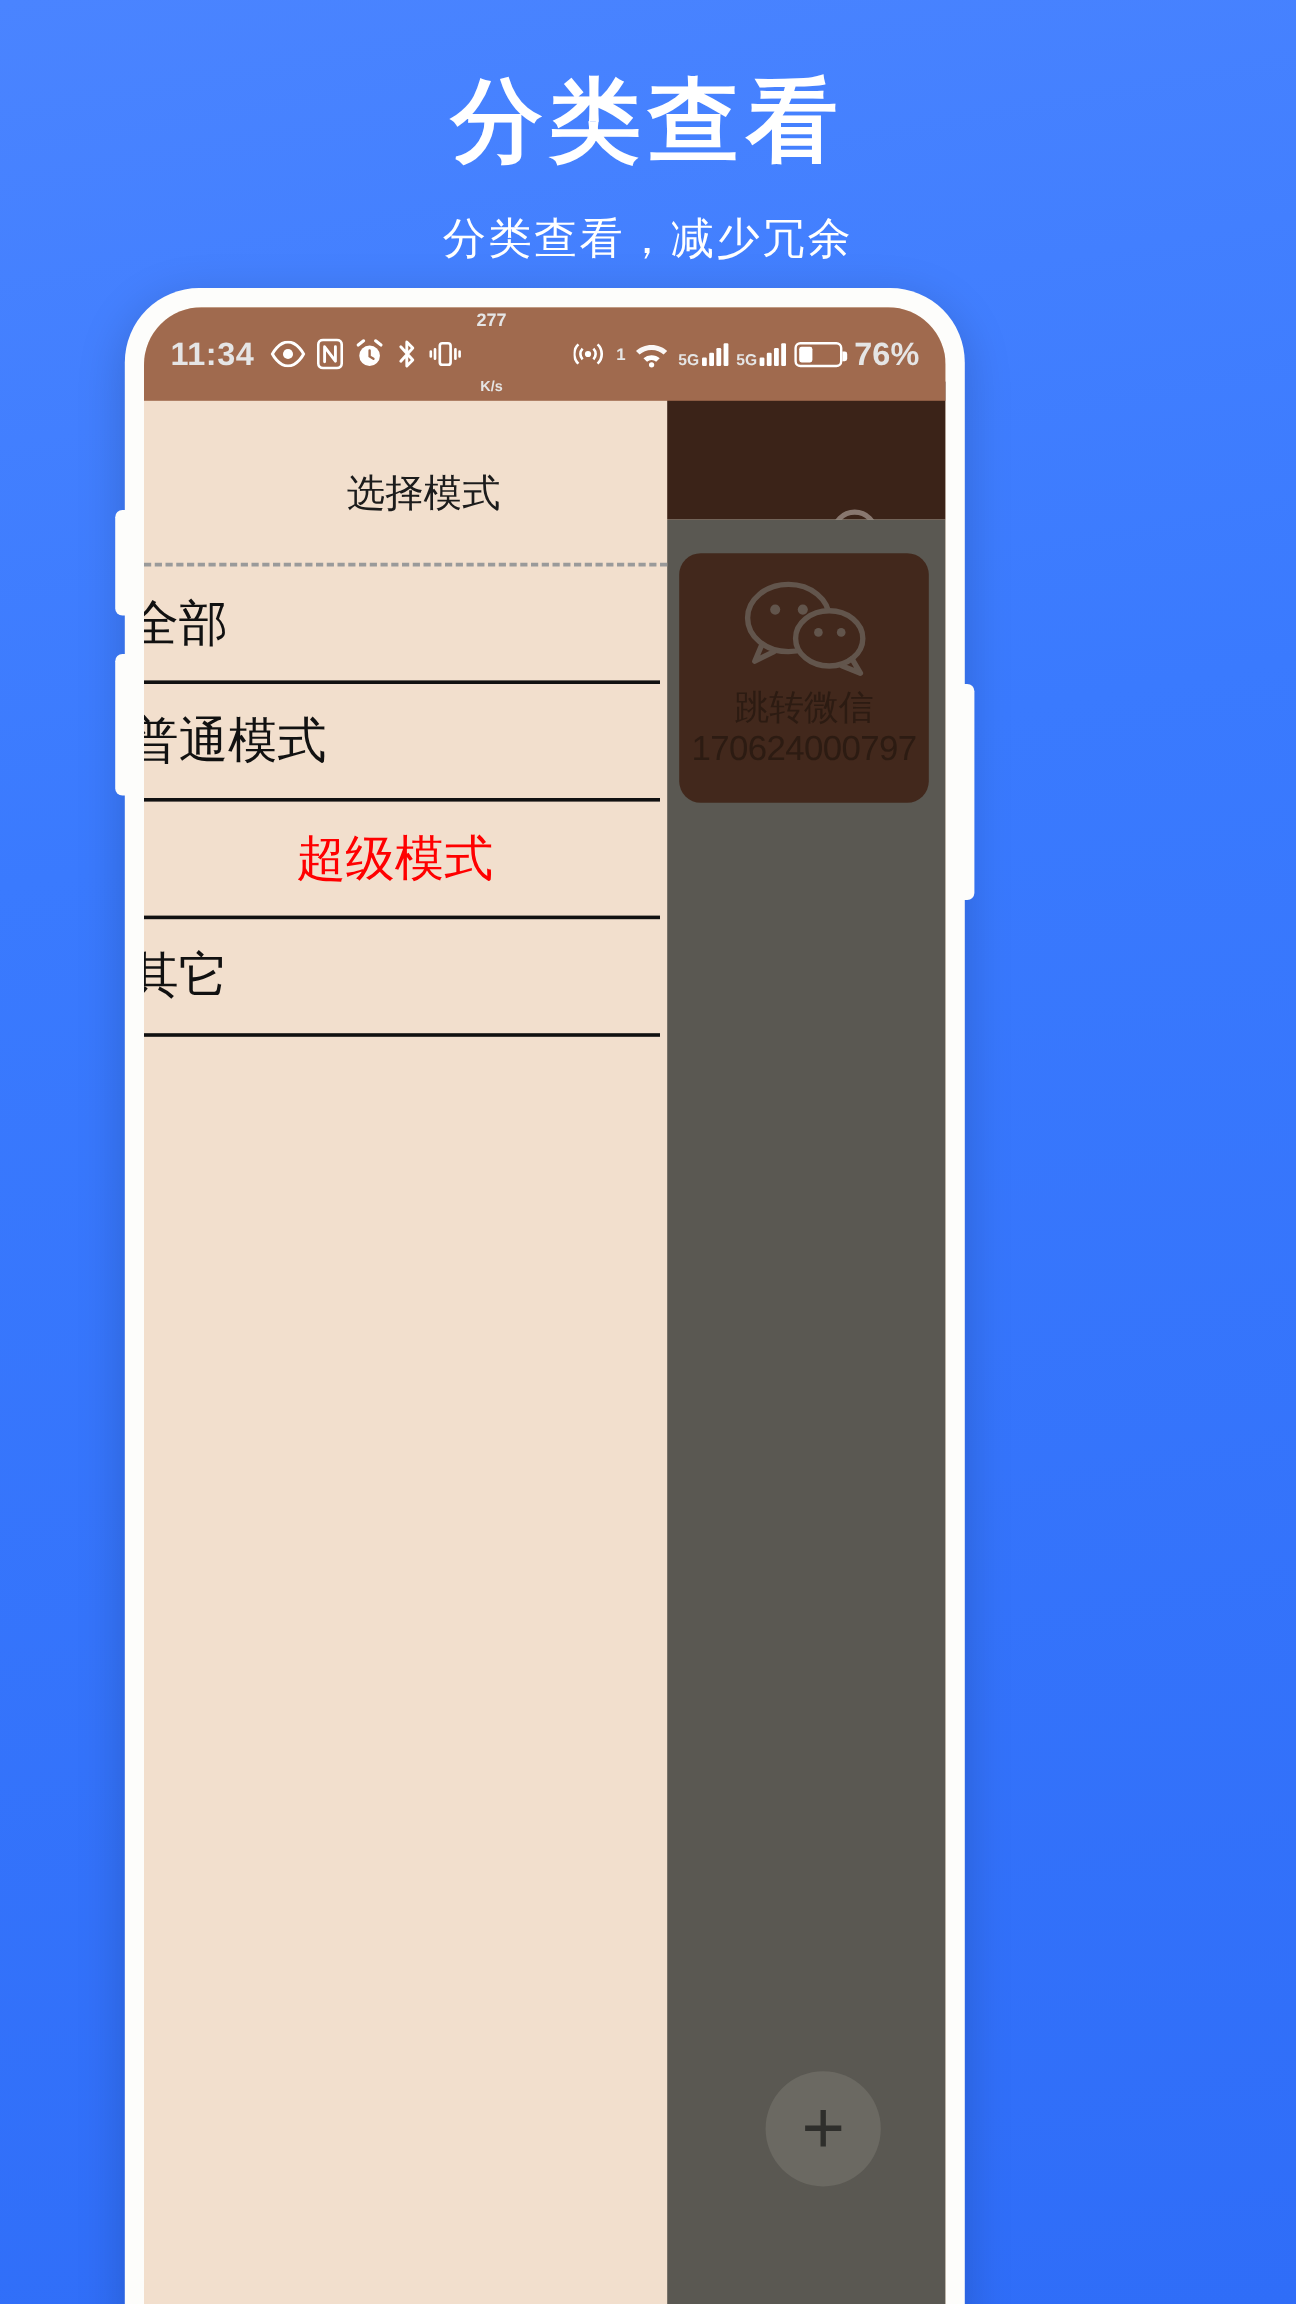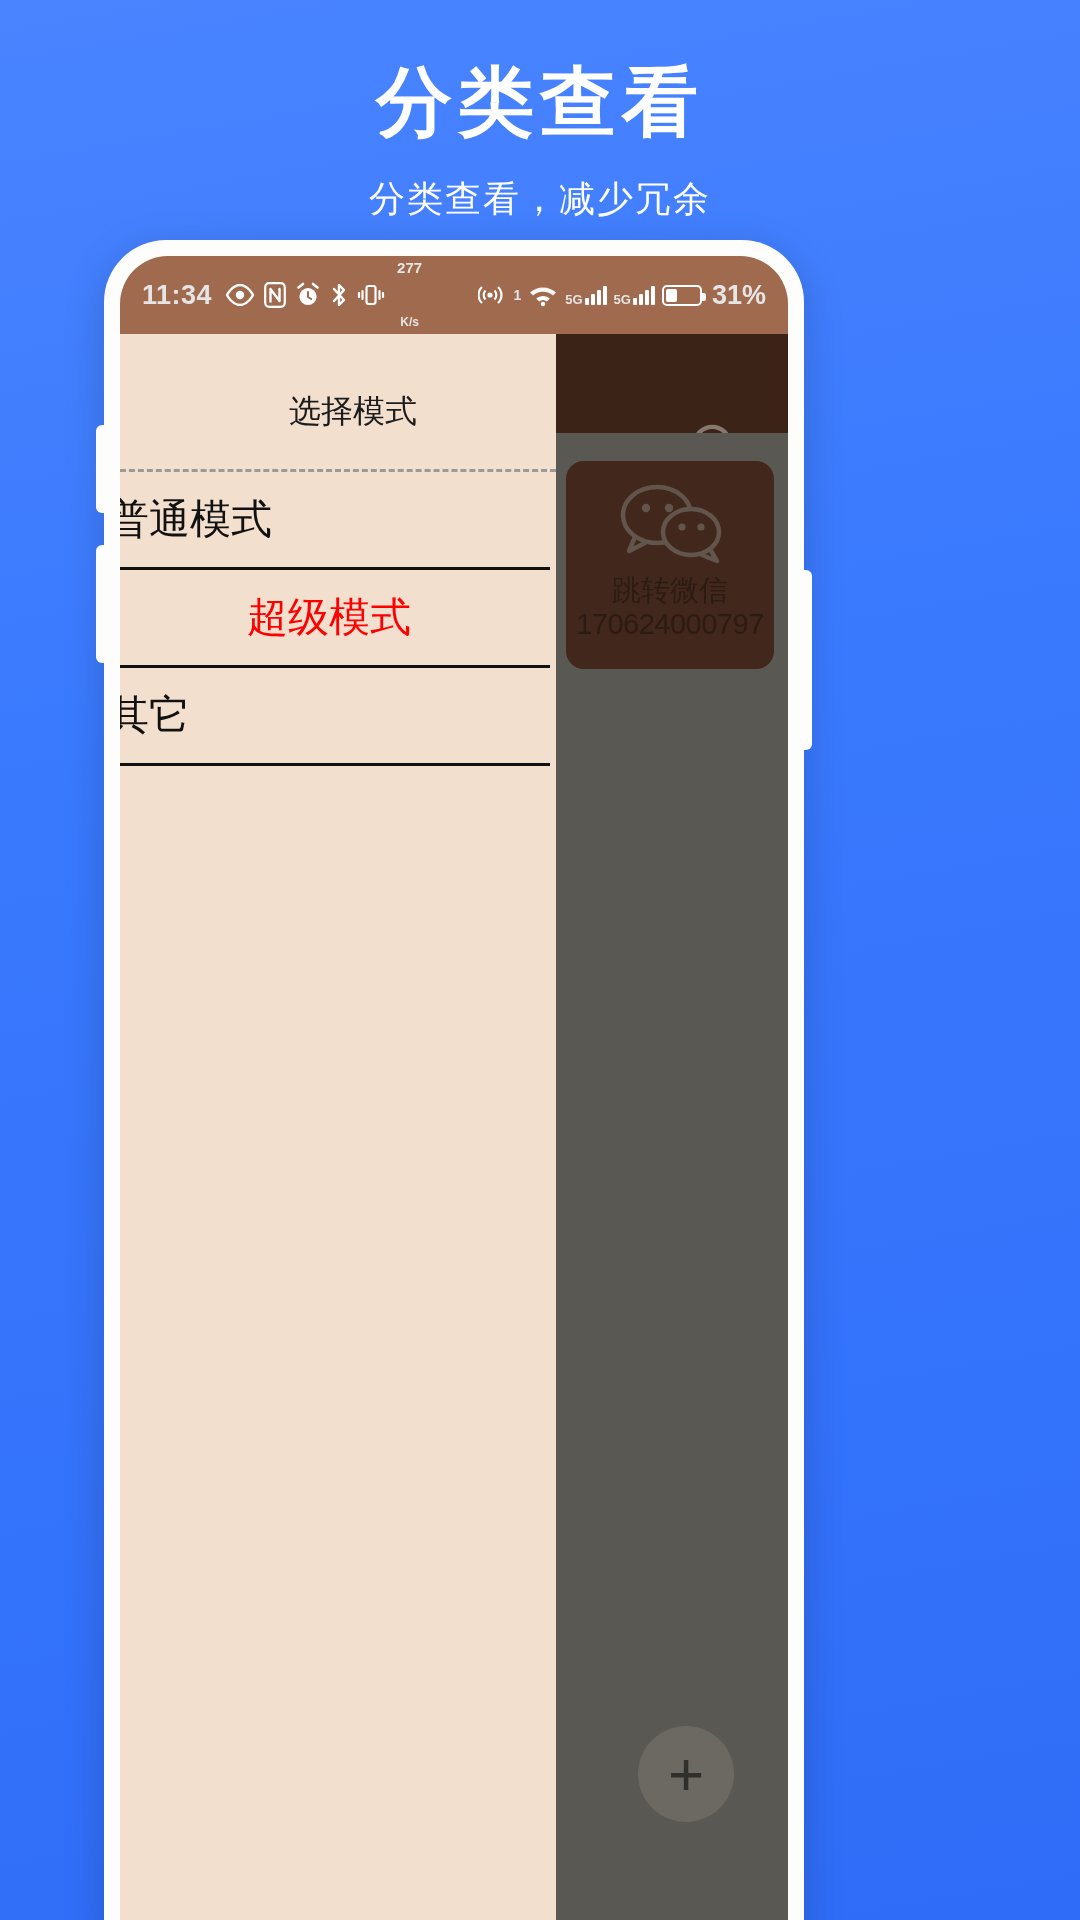--- a/index.html
+++ b/index.html
@@ -192,20 +192,23 @@
         <span>+</span>
       </div>
     </div>
   </div>
 
   <div class="drawer">
     <div class="drawer-title">选择模式</div>
     <div class="drawer-sep"></div>
 
     <div class="menu-item">
+      <span class="lbl">全部</span>
+    </div>
+    <div class="menu-item">
       <span class="lbl">普通模式</span>
     </div>
     <div class="menu-item active">
       <span class="lbl">超级模式</span>
     </div>
     <div class="menu-item">
       <span class="lbl">其它</span>
     </div>
   </div>
 
@@ -288,18 +291,18 @@
               <i></i>
               <i></i>
               <i></i>
               <i></i>
             </span>
       </span>
 
       <span class="batt">
             <span style="width:34%"></span>
           </span>
-      <span class="sb-pct">31%</span>
+      <span class="sb-pct">76%</span>
     </div>
   </div>
 
  </div>
 </div>
 
 </body></html>

